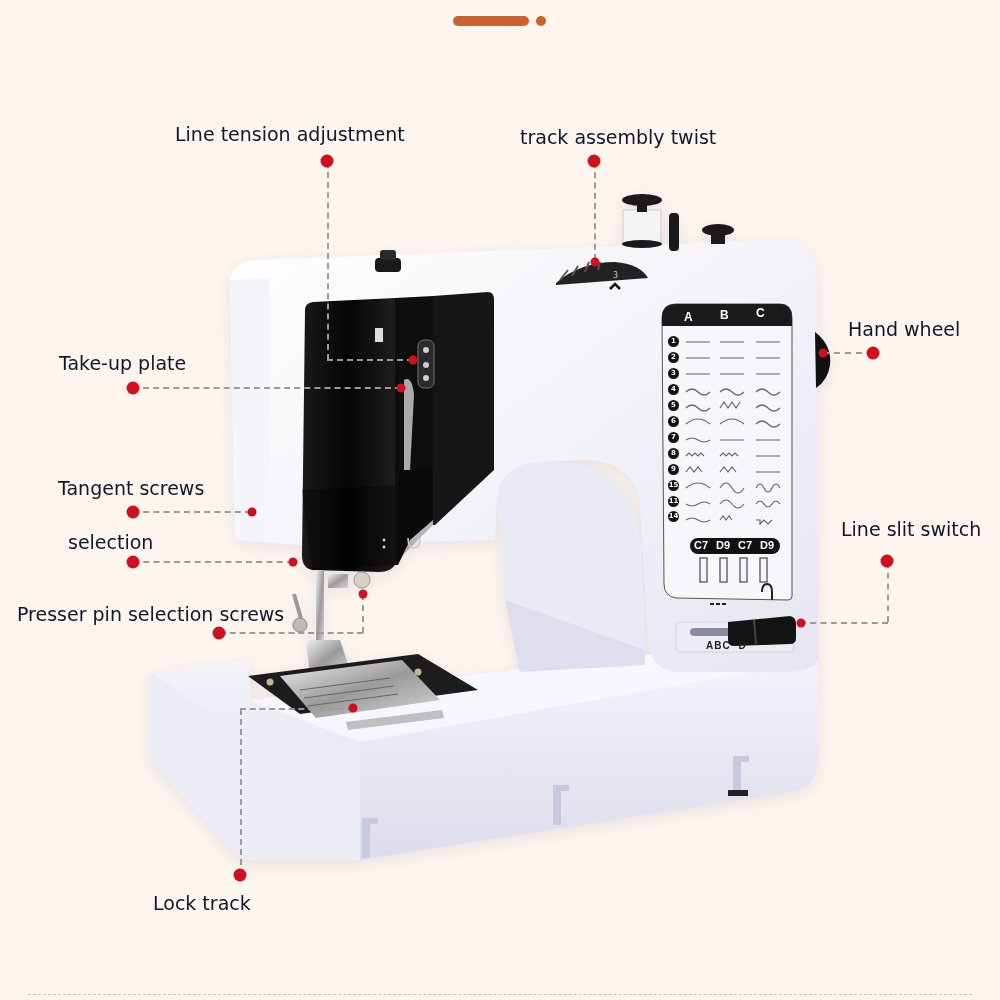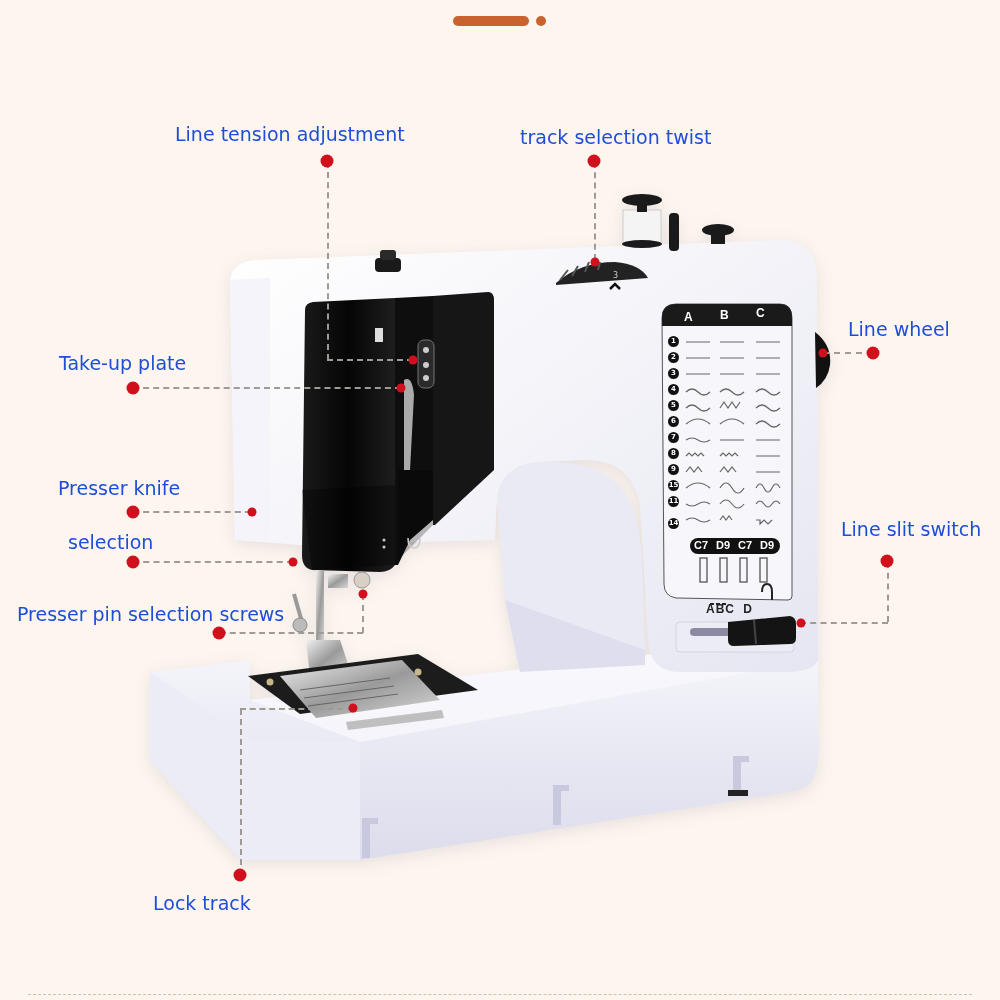--- a/index.html
+++ b/index.html
@@ -1,20 +1,20 @@
 <!DOCTYPE html>
 <html><head>
 <meta charset="utf-8">
 <style>
   html,body{margin:0;padding:0;}
   body{width:1000px;height:1000px;background:#fdf5ee;position:relative;overflow:hidden;font-family:"DejaVu Sans","Liberation Sans",sans-serif;color:#222;}
   .abs{position:absolute;}
   .topbar{left:453px;top:16px;width:76px;height:10px;border-radius:5px;background:#c9622f;}
   .topdot{left:536px;top:16px;width:10px;height:10px;border-radius:50%;background:#c9622f;}
-  .label{position:absolute;font-size:19px;line-height:22px;white-space:nowrap;color:#1d4ed8;}
+  .label{position:absolute;font-size:19px;line-height:22px;white-space:nowrap;color:#0f172a;}
   .dot{position:absolute;width:13px;height:13px;border-radius:50%;background:#d0101c;transform:translate(-50%,-50%);}
   .dot.sm{width:9px;height:9px;}
   .hl{position:absolute;height:0;border-top:2px dashed #a09a95;}
   .vl{position:absolute;width:0;border-left:2px dashed #a09a95;}
   .divider{left:28px;top:994px;width:944px;border-top:1.5px dashed #c9c1b8;}
   
   .shadow{filter:drop-shadow(0 4px 8px rgba(80,80,120,0.12));}
   .pat-head{font-family:"Liberation Sans",sans-serif;font-weight:bold;font-size:12px;color:#fff;}
   .pat-num{width:11px;height:11px;border-radius:50%;background:#111;color:#fff;font-size:7px;line-height:11px;text-align:center;font-weight:bold;}
   .code{font-family:"Liberation Sans",sans-serif;font-weight:bold;font-size:11px;color:#fff;}
@@ -198,51 +198,51 @@
 <div class="dot" style="left:133px;top:562px;"></div>
 <div class="dot sm" style="left:293px;top:562px;"></div>
 <div class="dot" style="left:887px;top:561px;"></div>
 <div class="dot sm" style="left:801px;top:623px;"></div>
 <div class="dot" style="left:219px;top:633px;"></div>
 <div class="dot sm" style="left:363px;top:594px;"></div>
 <div class="dot" style="left:240px;top:875px;"></div>
 <div class="dot sm" style="left:353px;top:708px;"></div>
 
 <div class="label" style="left:175px;top:123px;">Line tension adjustment</div>
-<div class="label" style="left:520px;top:126px;">track selection twist</div>
+<div class="label" style="left:520px;top:126px;">track assembly twist</div>
 <div class="label" style="left:59px;top:352px;">Take-up plate</div>
-<div class="label" style="left:848px;top:318px;">Line wheel</div>
-<div class="label" style="left:58px;top:477px;">Presser knife</div>
+<div class="label" style="left:848px;top:318px;">Hand wheel</div>
+<div class="label" style="left:58px;top:477px;">Tangent screws</div>
 <div class="label" style="left:68px;top:531px;">selection</div>
 <div class="label" style="left:841px;top:518px;">Line slit switch</div>
 <div class="label" style="left:17px;top:603px;">Presser pin selection screws</div>
 <div class="label" style="left:153px;top:892px;">Lock track</div>
 
 <div class="abs pat-head" style="left:684px;top:310px;">A</div>
 <div class="abs pat-head" style="left:720px;top:308px;">B</div>
 <div class="abs pat-head" style="left:756px;top:306px;">C</div>
 
 <div class="abs" style="left:668px;top:336px;width:12px;">
   <div class="pat-num" style="margin-bottom:5px;">1</div>
   <div class="pat-num" style="margin-bottom:5px;">2</div>
   <div class="pat-num" style="margin-bottom:5px;">3</div>
   <div class="pat-num" style="margin-bottom:5px;">4</div>
   <div class="pat-num" style="margin-bottom:5px;">5</div>
   <div class="pat-num" style="margin-bottom:5px;">6</div>
   <div class="pat-num" style="margin-bottom:5px;">7</div>
   <div class="pat-num" style="margin-bottom:5px;">8</div>
   <div class="pat-num" style="margin-bottom:5px;">9</div>
   <div class="pat-num" style="margin-bottom:5px;">15</div>
-  <div class="pat-num" style="margin-bottom:11px;">11</div>
+  <div class="pat-num" style="margin-bottom:4px;">11</div>
   <div class="pat-num">14</div>
 </div>
 
 <div class="abs code" style="left:694px;top:539px;">C7</div>
 <div class="abs code" style="left:716px;top:539px;">D9</div>
 <div class="abs code" style="left:738px;top:539px;">C7</div>
 <div class="abs code" style="left:760px;top:539px;">D9</div>
 
-<div class="abs" style="left:706px;top:602px;font-family:'Liberation Sans',sans-serif;font-weight:bold;font-size:12px;color:#222;letter-spacing:1px;">
+<div class="abs" style="left:706px;top:640px;font-family:'Liberation Sans',sans-serif;font-weight:bold;font-size:10px;color:#222;letter-spacing:1px;">
   <span>A</span><span>B</span><span>C</span>
   <span style="margin-left:4px;">D</span>
 </div>
 
 <div class="abs divider"></div>
 
 </body></html>

